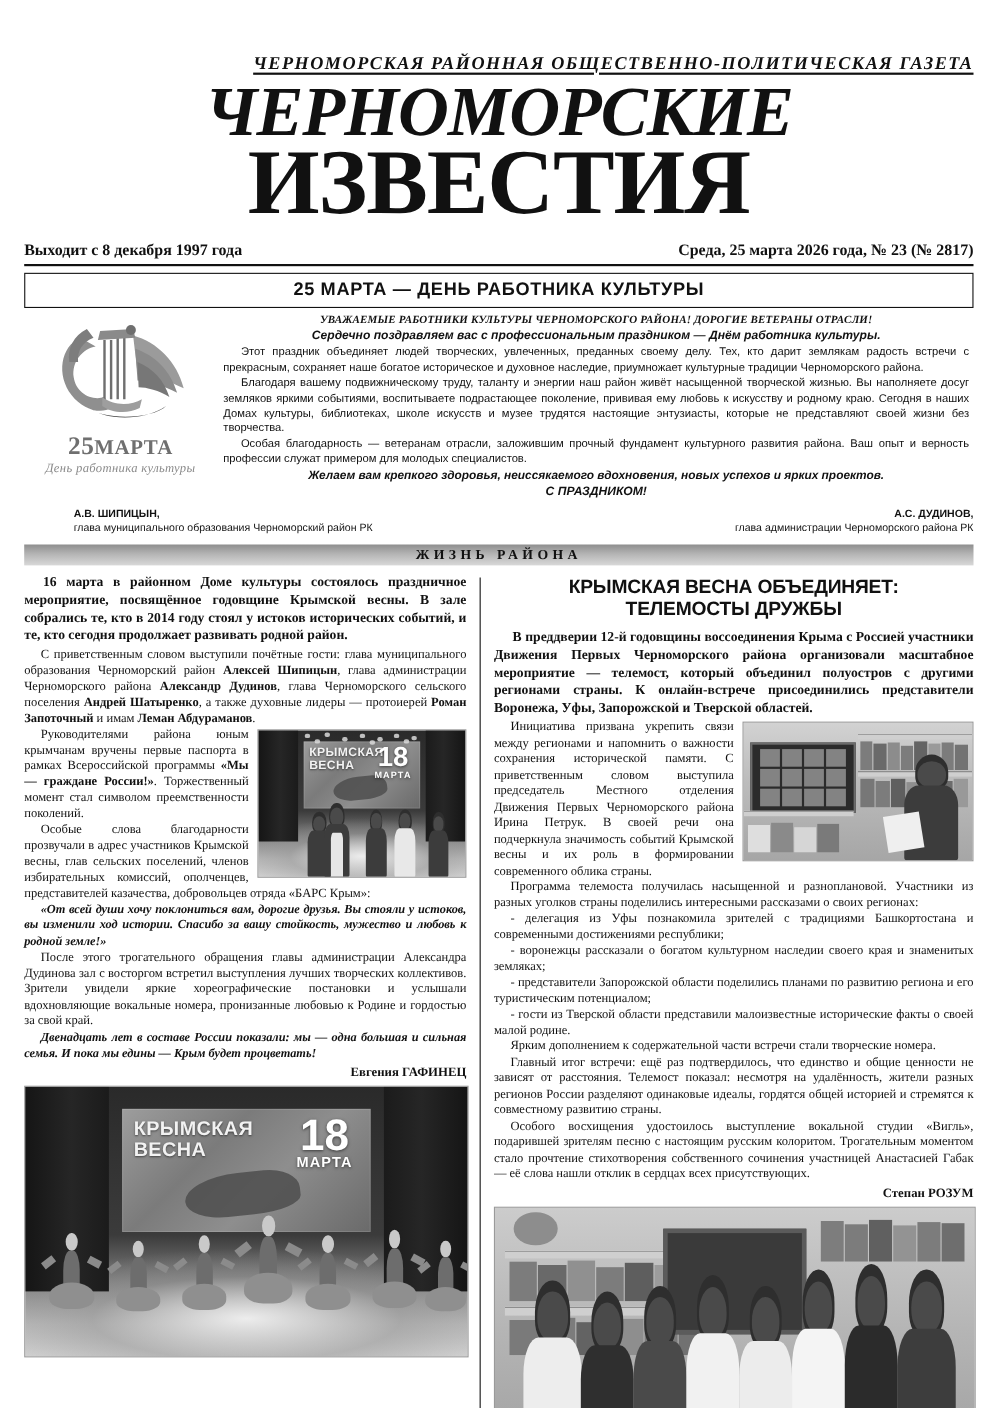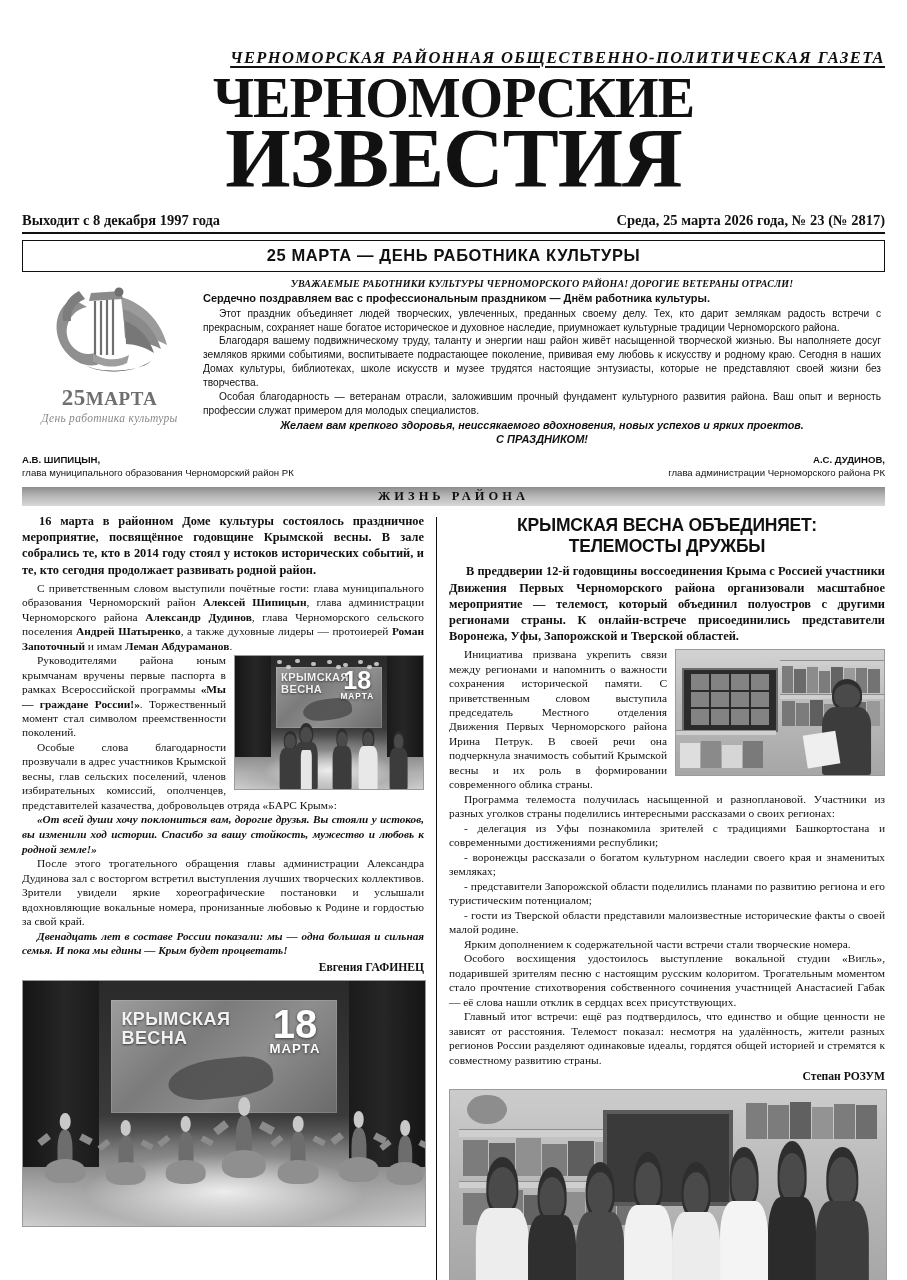--- a/index.html
+++ b/index.html
@@ -23,21 +23,21 @@
     text-underline-offset:3px;
     text-decoration-thickness:1.5px;
   }
   .masthead{
     text-align:center;
     font-family:"Liberation Serif", serif;
     font-weight:bold;
     line-height:.93;
     margin-top:4px;
   }
-  .masthead .l1{font-size:56px;letter-spacing:-1px;display:block;}
+  .masthead .l1{font-size:64px;letter-spacing:-1px;display:block;font-style:italic;}
   .masthead .l2{font-size:84px;letter-spacing:-1px;display:block;margin-top:-4px;}
 
   .dateline{
     display:flex;justify-content:space-between;align-items:flex-end;
     font-family:"Liberation Serif", serif;font-weight:bold;
     font-size:14.5px;margin-top:14px;
   }
   .rule-thick{border-top:2.5px solid #111;margin-top:3px;}
 
   
@@ -63,39 +63,39 @@
     font-family:"Liberation Serif", serif;font-style:italic;
     font-size:11.5px;color:#8a8a8a;margin-top:1px;letter-spacing:.3px;
   }
   .greet-text{flex:1;padding-right:4px;}
   .greet-text p{margin:0;}
   .g-h1{
     font-family:Liberation Serif, serif;font-weight:bold;font-style:italic;
     font-size:10px;text-align:center;letter-spacing:.15px;line-height:1.35;
   }
   .g-h2{
-    font-family:"Liberation Sans", sans-serif;font-weight:bold;
-    font-size:11px;text-align:left;line-height:1.45;margin-top:2px;
+    font-family:"Liberation Sans", sans-serif;font-weight:bold;font-style:italic;
+    font-size:11px;text-align:center;line-height:1.45;margin-top:2px;
   }
   .g-body{
     font-family:"Liberation Sans", sans-serif;
     font-size:10.2px;line-height:1.36;text-align:justify;
     text-indent:16px;margin-top:3px;
   }
   .g-wish{
     font-family:"Liberation Sans", sans-serif;font-weight:bold;font-style:italic;
     font-size:10.8px;text-align:center;line-height:1.45;margin-top:4px;
   }
   .g-fin{
     font-family:"Liberation Sans", sans-serif;font-weight:bold;font-style:italic;
     font-size:11px;text-align:center;margin-top:1px;
   }
 
   
-  .signs{display:flex;justify-content:space-between;margin-top:9px;font-family:"Liberation Sans", sans-serif;}
+  .signs{display:flex;justify-content:space-between;margin-top:9px;font-family:"Liberation Sans", sans-serif;margin-left:45px;}
   .sign{font-size:9.6px;line-height:1.35;}
   .sign .nm{font-weight:bold;}
   .sign.right{text-align:right;}
 
   
   .section-banner{
     margin-top:7px;height:19px;
     background:linear-gradient(180deg,#8e8e8e 0%,#b4b4b4 45%,#d8d8d8 100%);
     display:flex;align-items:center;justify-content:center;
   }
@@ -491,22 +491,22 @@
         <div style="position:absolute;right:22%;bottom:8%;width:16%;height:26%;background:#efefef;transform:rotate(-9deg);"></div>
       </div>
 
       <p class="body-t">Инициатива призвана укрепить связи между регионами и напомнить о важности сохранения исторической памяти. С приветственным словом выступила председатель Местного отделения Движения Первых Черноморского района Ирина Петрук. В своей речи она подчеркнула значимость событий Крымской весны и их роль в формировании современного облика страны.</p>
       <p class="body-t">Программа телемоста получилась насыщенной и разноплановой. Участники из разных уголков страны поделились интересными рассказами о своих регионах:</p>
       <p class="bulleted">- делегация из Уфы познакомила зрителей с традициями Башкортостана и современными достижениями республики;</p>
       <p class="bulleted">- воронежцы рассказали о богатом культурном наследии своего края и знаменитых земляках;</p>
       <p class="bulleted">- представители Запорожской области поделились планами по развитию региона и его туристическим потенциалом;</p>
       <p class="bulleted">- гости из Тверской области представили малоизвестные исторические факты о своей малой родине.</p>
       <p class="body-t">Ярким дополнением к содержательной части встречи стали творческие номера.</p>
+      <p class="body-t">Главный итог встречи: ещё раз подтвердилось, что единство и общие ценности не зависят от расстояния. Телемост показал: несмотря на удалённость, жители разных регионов России разделяют одинаковые идеалы, гордятся общей историей и стремятся к совместному развитию страны.</p>
       <p class="body-t">Особого восхищения удостоилось выступление вокальной студии «Вигль», подарившей зрителям песню с настоящим русским колоритом. Трогательным моментом стало прочтение стихотворения собственного сочинения участницей Анастасией Габак — её слова нашли отклик в сердцах всех присутствующих.</p>
-      <p class="body-t">Главный итог встречи: ещё раз подтвердилось, что единство и общие ценности не зависят от расстояния. Телемост показал: несмотря на удалённость, жители разных регионов России разделяют одинаковые идеалы, гордятся общей историей и стремятся к совместному развитию страны.</p>
       <div class="byline">Степан РОЗУМ</div>
       <div class="clear"></div>
 
       <div class="ph ph-wide lib" style="width:100%;height:245px;background:linear-gradient(180deg,#cccccc 0%,#b5b5b5 45%,#9d9d9d 100%);">
         <div style="position:absolute;left:4%;top:2%;width:9%;height:12%;background:#8d8d8d;border-radius:50%;"></div>
         <div class="shelf" style="left:2%;top:16%;width:44%;height:3%;"></div>
         <div class="books" style="left:3%;top:19%;width:42%;height:16%;">
           <i style="height:92%"></i>
             <i style="height:84%;background:#696969"></i>
             <i style="height:96%;background:#909090"></i>

